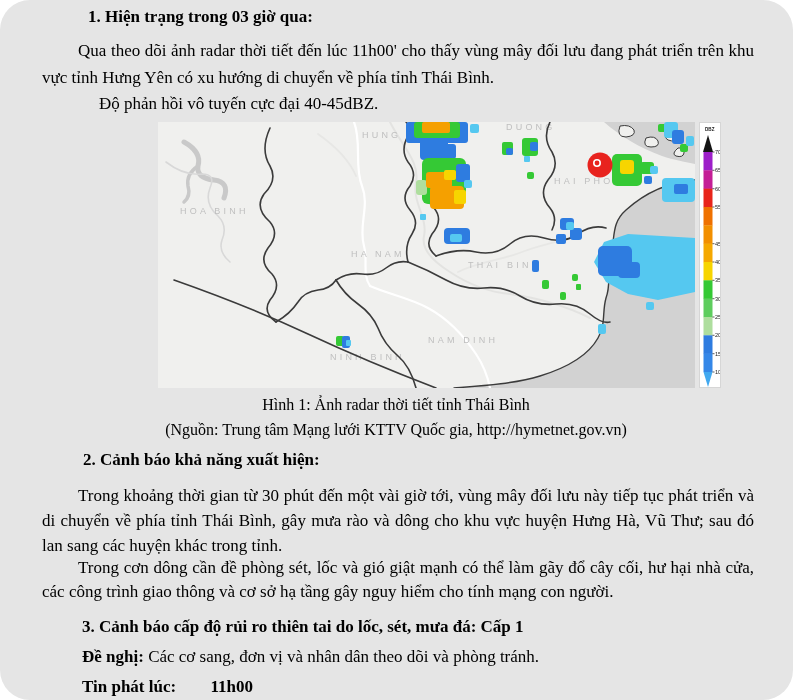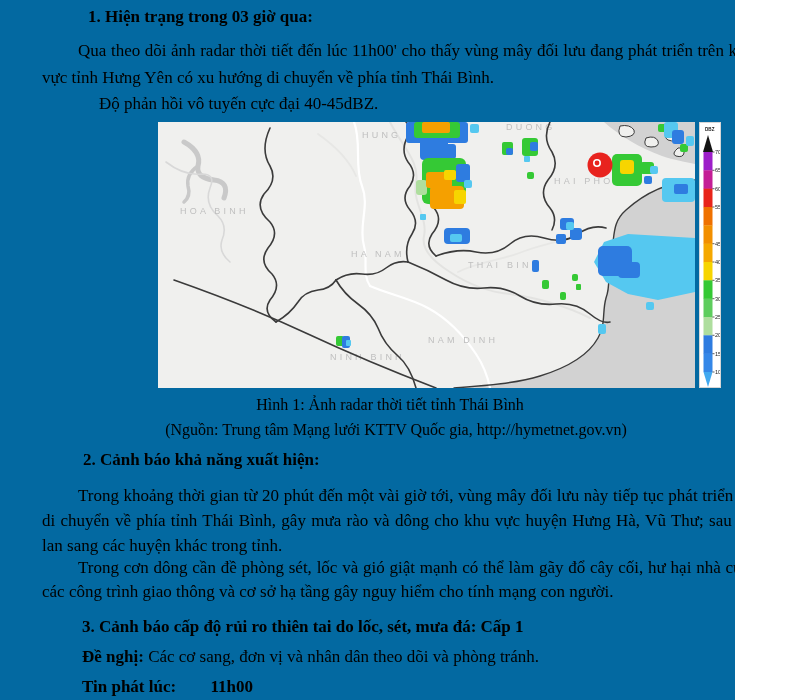--- a/index.html
+++ b/index.html
@@ -1,17 +1,17 @@
 <!DOCTYPE html>
 <html><head>
 <meta charset="utf-8">
 <style>
   html,body{margin:0;padding:0;background:#fff;}
-  #page{position:relative;width:735px;height:700px;background:#0369a1;overflow:hidden;
-        font-family:"Liberation Serif","DejaVu Serif",serif;color:#000;}
+  #page{position:relative;width:793px;height:700px;background:#e5e5e5;overflow:hidden;
+        font-family:"Liberation Serif","DejaVu Serif",serif;color:#000;border-radius:30px;}
   .abs{position:absolute;}
   .h{font-weight:bold;font-size:17px;white-space:nowrap;}
   .body-p{width:712px;font-size:17px;text-align:justify;}
   .indent{text-indent:36px;}
   .center-line{width:708px;text-align:center;font-size:16px;}
   .nowrap{white-space:nowrap;font-size:17px;}
   .b{font-weight:bold;}
   
   #map-wrap{left:158px;top:122px;width:537px;height:266px;}
   #cbar-wrap{left:699px;top:122px;width:22px;height:266px;background:#fff;border:1px solid #d6d6d6;box-sizing:border-box;}
@@ -207,26 +207,26 @@
         <text class="cb-tick" x="15" y="159.3">35</text>
         <text class="cb-tick" x="15" y="177.7">30</text>
         <text class="cb-tick" x="15" y="196">25</text>
         <text class="cb-tick" x="15" y="214.3">20</text>
         <text class="cb-tick" x="15" y="232.7">15</text>
         <text class="cb-tick" x="15" y="251">10</text>
       </g>
     </svg>
   </div>
 
-  <div class="abs center-line" style="left:36px;top:396px;">Hình 1: Ảnh radar thời tiết tỉnh Thái Bình</div>
+  <div class="abs center-line" style="left:42px;top:396px;">Hình 1: Ảnh radar thời tiết tỉnh Thái Bình</div>
   <div class="abs center-line" style="left:42px;top:421px;">(Nguồn: Trung tâm Mạng lưới KTTV Quốc gia, http://hymetnet.gov.vn)</div>
 
   <div class="abs h" style="left:83px;top:450px;">2. Cảnh báo khả năng xuất hiện:</div>
 
-  <div class="abs body-p indent" style="left:42px;top:483px;line-height:25px;">Trong khoảng thời gian từ 20 phút đến một vài giờ tới, vùng mây đối lưu này tiếp tục phát triển và di chuyển về phía tỉnh Thái Bình, gây mưa rào và dông cho khu vực huyện Hưng Hà, Vũ Thư; sau đó lan sang các huyện khác trong tỉnh.</div>
+  <div class="abs body-p indent" style="left:42px;top:483px;line-height:25px;">Trong khoảng thời gian từ 30 phút đến một vài giờ tới, vùng mây đối lưu này tiếp tục phát triển và di chuyển về phía tỉnh Thái Bình, gây mưa rào và dông cho khu vực huyện Hưng Hà, Vũ Thư; sau đó lan sang các huyện khác trong tỉnh.</div>
 
   <div class="abs body-p indent" style="left:42px;top:556px;line-height:24px;">Trong cơn dông cần đề phòng sét, lốc và gió giật mạnh có thể làm gãy đổ cây cối, hư hại nhà cửa, các công trình giao thông và cơ sở hạ tầng gây nguy hiểm cho tính mạng con người.</div>
 
   <div class="abs h" style="left:82px;top:617px;">3. Cảnh báo cấp độ rủi ro thiên tai do lốc, sét, mưa đá: Cấp 1</div>
 
   <div class="abs nowrap" style="left:82px;top:647px;">
     <span class="b">Đề nghị:</span>
     <span>Các cơ sang, đơn vị và nhân dân theo dõi và phòng tránh.</span>
   </div>
 

